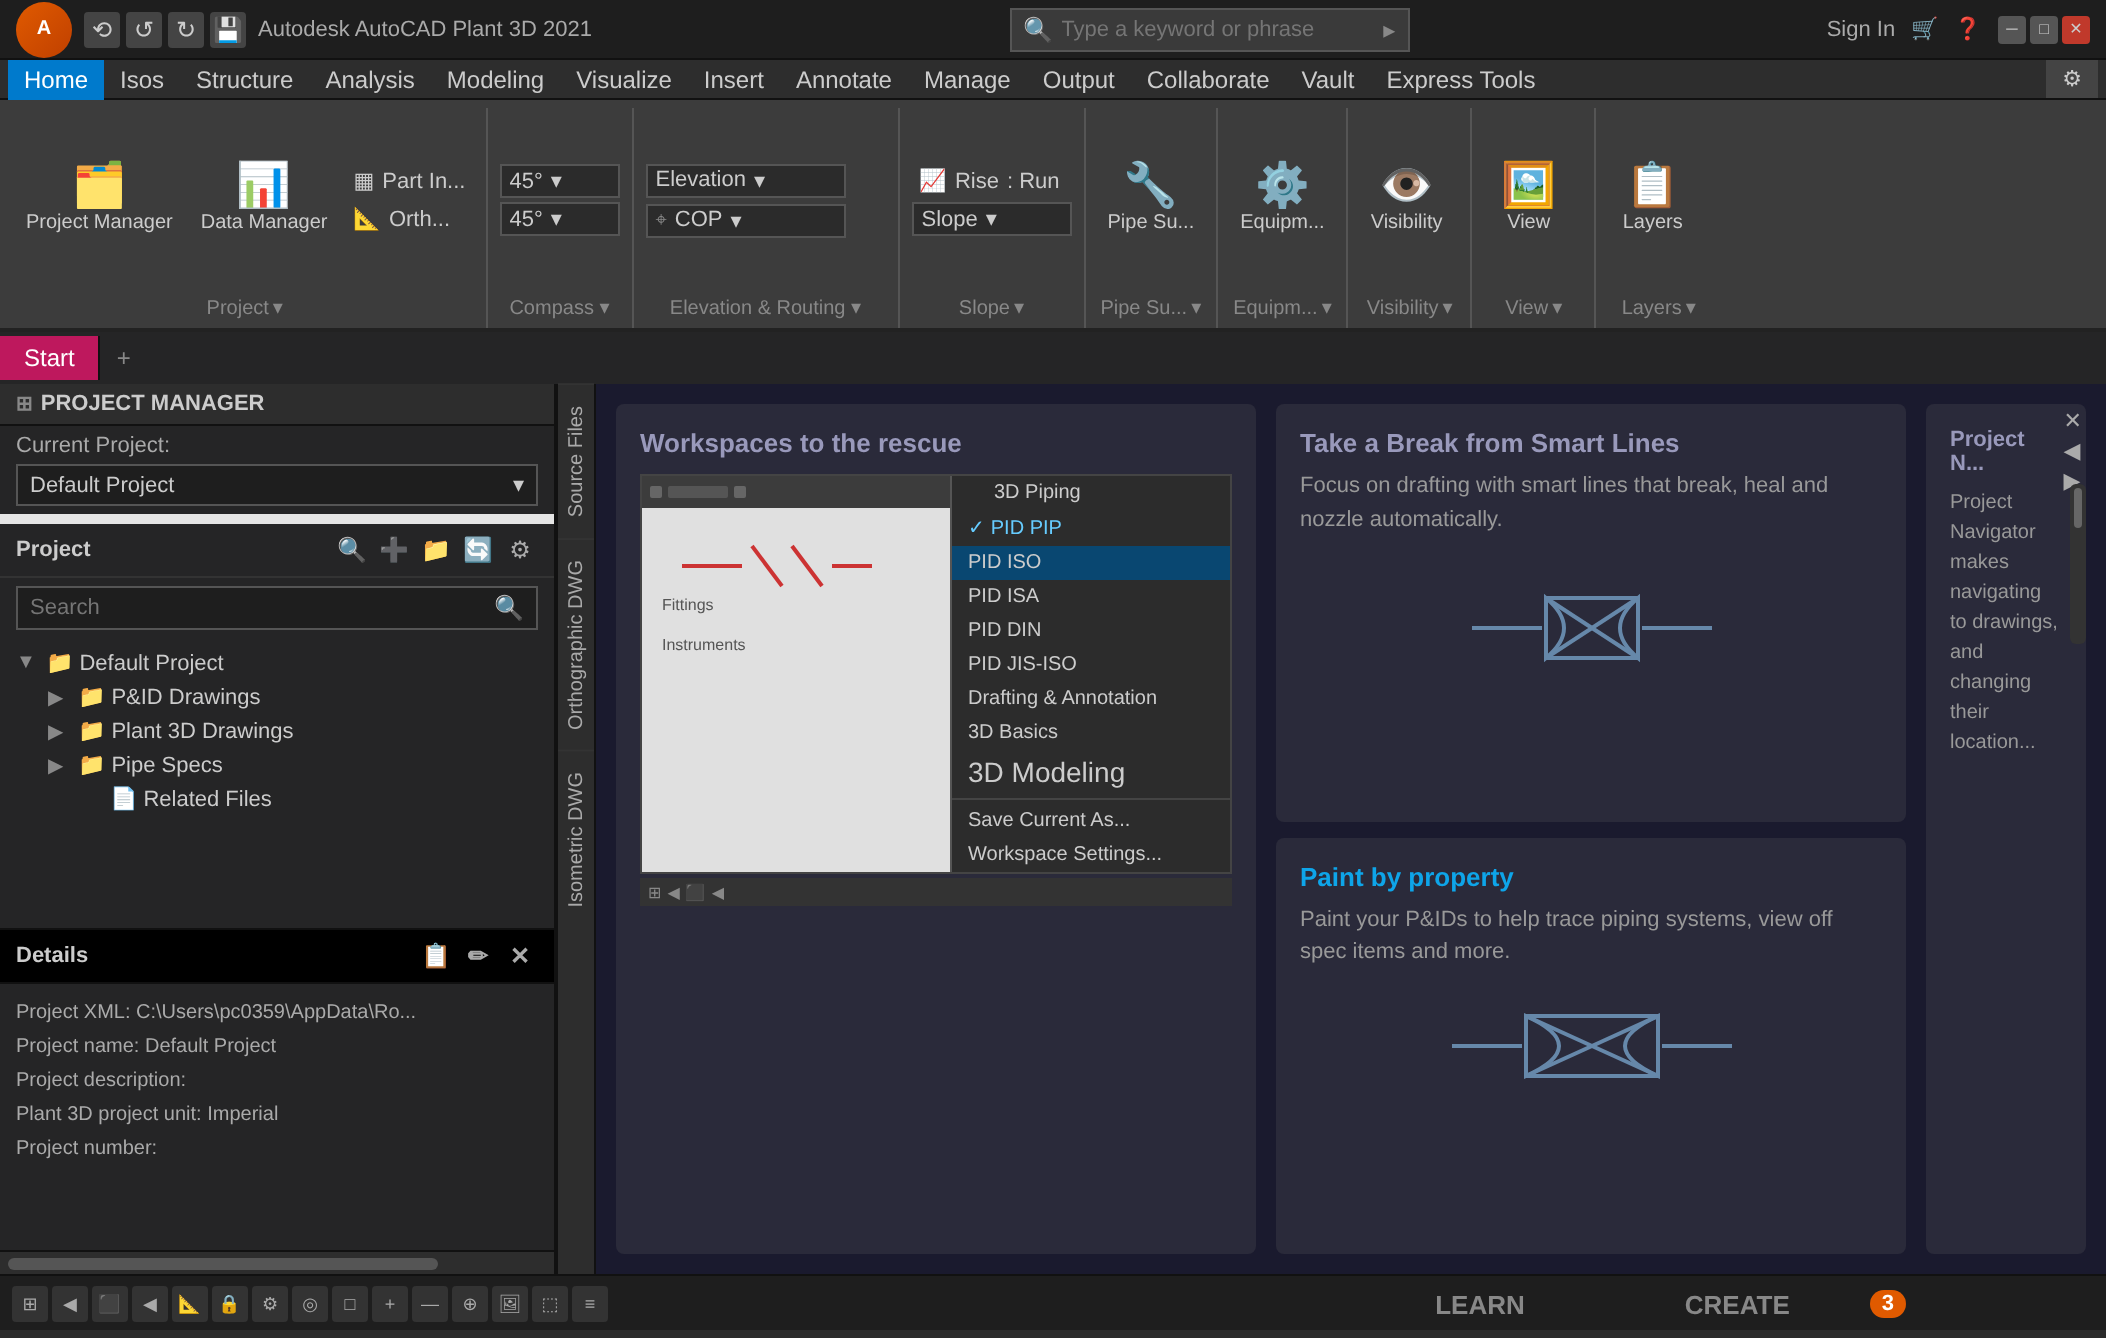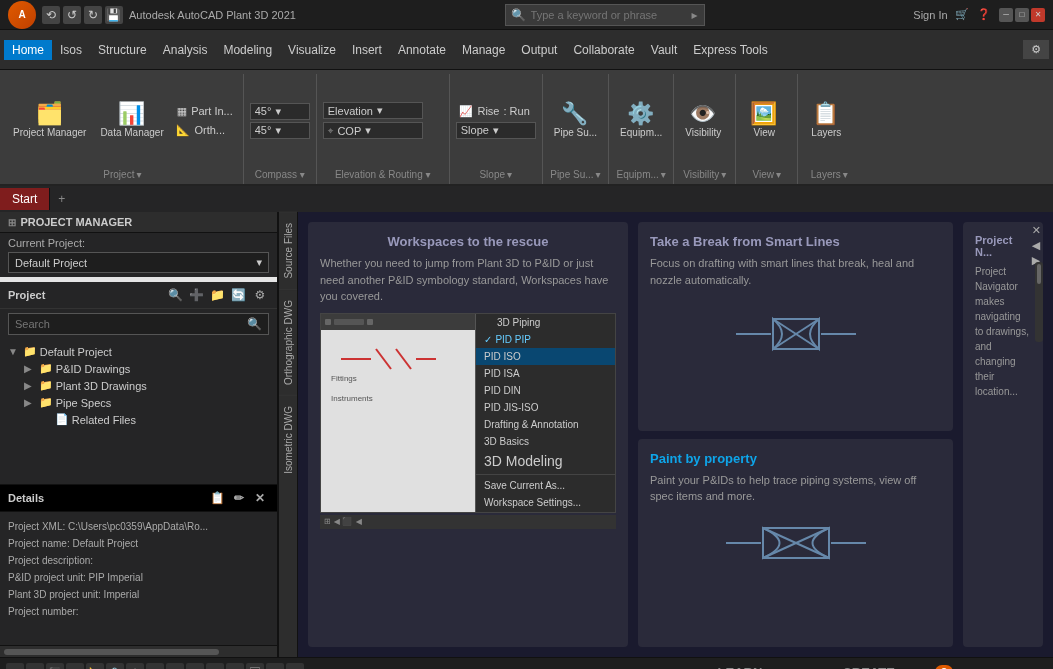--- a/index.html
+++ b/index.html
@@ -20,21 +20,21 @@
     #titlebar .title { font-size: 11px; color: #aaa; }
     #titlebar .search-bar { display: flex; align-items: center; background: #3a3a3a; border: 1px solid #555; padding: 2px 6px; gap: 4px; height: 22px; width: 200px; }
     #titlebar .search-bar input { background: transparent; border: none; color: #ccc; font-size: 11px; width: 160px; outline: none; }
     #titlebar .right { display: flex; align-items: center; gap: 8px; font-size: 11px; color: #aaa; }
     #titlebar .winbtns { display: flex; gap: 2px; }
     #titlebar .winbtn { width: 14px; height: 14px; background: #555; border-radius: 2px; display: flex; align-items: center; justify-content: center; font-size: 8px; color: #ccc; cursor: pointer; }
     #titlebar .winbtn.close { background: #c0392b; }
 
     
     #menubar {
-      height: 40px;
+      height: 20px;
       background: #2d2d2d;
       display: flex;
       align-items: center;
       padding: 0 4px;
       border-bottom: 1px solid #111;
     }
     .menu-item { padding: 3px 8px; font-size: 12px; color: #ccc; cursor: pointer; white-space: nowrap; }
     .menu-item.active { background: #007acc; color: white; }
 
     
@@ -129,21 +129,21 @@
       padding: 0;
     }
     .tabstrip-tab {
       padding: 4px 12px;
       font-size: 12px;
       color: #ccc;
       cursor: pointer;
       background: #2d2d2d;
       border-right: 1px solid #111;
     }
-    .tabstrip-tab.active { background: #7f1d1d; color: white; }
+    .tabstrip-tab.active { background: #be185d; color: white; }
     .tabstrip-add { padding: 4px 8px; color: #888; cursor: pointer; }
 
     
     #main {
       display: flex;
       height: calc(669px - 30px - 24px - 116px - 26px - 28px);
     }
 
     
     #left-panel {
@@ -606,21 +606,20 @@
         <div style="display:flex;gap:3px;">
           <div class="pm-icon-btn">📋</div>
           <div class="pm-icon-btn">✏</div>
           <div class="pm-icon-btn">✕</div>
         </div>
       </div>
       <div id="details-content">
         <div>Project XML: C:\Users\pc0359\AppData\Ro...</div>
         <div>Project name: Default Project</div>
         <div>Project description:</div>
-        <div>P&amp;ID project unit: PIP Imperial</div>
         <div>Plant 3D project unit: Imperial</div>
         <div>Project number:</div>
       </div>
     </div>
 
     <div style="height:12px;background:#2d2d2d;border-top:1px solid #111;display:flex;align-items:center;padding:0 4px;">
       <div style="background:#555;height:6px;width:80%;border-radius:3px;"></div>
     </div>
   </div>
 
@@ -628,22 +627,21 @@
     <div class="side-tab">Source Files</div>
     <div class="side-tab">Orthographic DWG</div>
     <div class="side-tab">Isometric DWG</div>
   </div>
 
   <div id="center-content">
     <div id="workspace">
       <div class="content-area">
 
         <div class="content-card" style="max-width:320px;position:relative;">
-          <div class="card-title" style="color:#9999bb;text-align:center;">Workspaces to the rescue</div>
-          <div class="card-text">Whether you need to jump from Plant 3D to P&amp;ID or just need another P&amp;ID symbology standard, Workspaces have you covered.</div>
+          <div class="card-title" style="color:#9999bb;">Workspaces to the rescue</div>
 
           <div style="margin-top:8px;display:flex;height:200px;overflow:hidden;border:1px solid #444;">
 
             <div style="flex:1;background:#e0e0e0;position:relative;">
 
               <div style="height:16px;background:#3c3c3c;display:flex;align-items:center;gap:3px;padding:0 4px;">
                 <div style="height:6px;width:6px;background:#666;border-radius:1px;"></div>
                 <div style="height:6px;width:30px;background:#555;border-radius:1px;"></div>
                 <div style="height:6px;width:6px;background:#666;border-radius:1px;"></div>
               </div>

